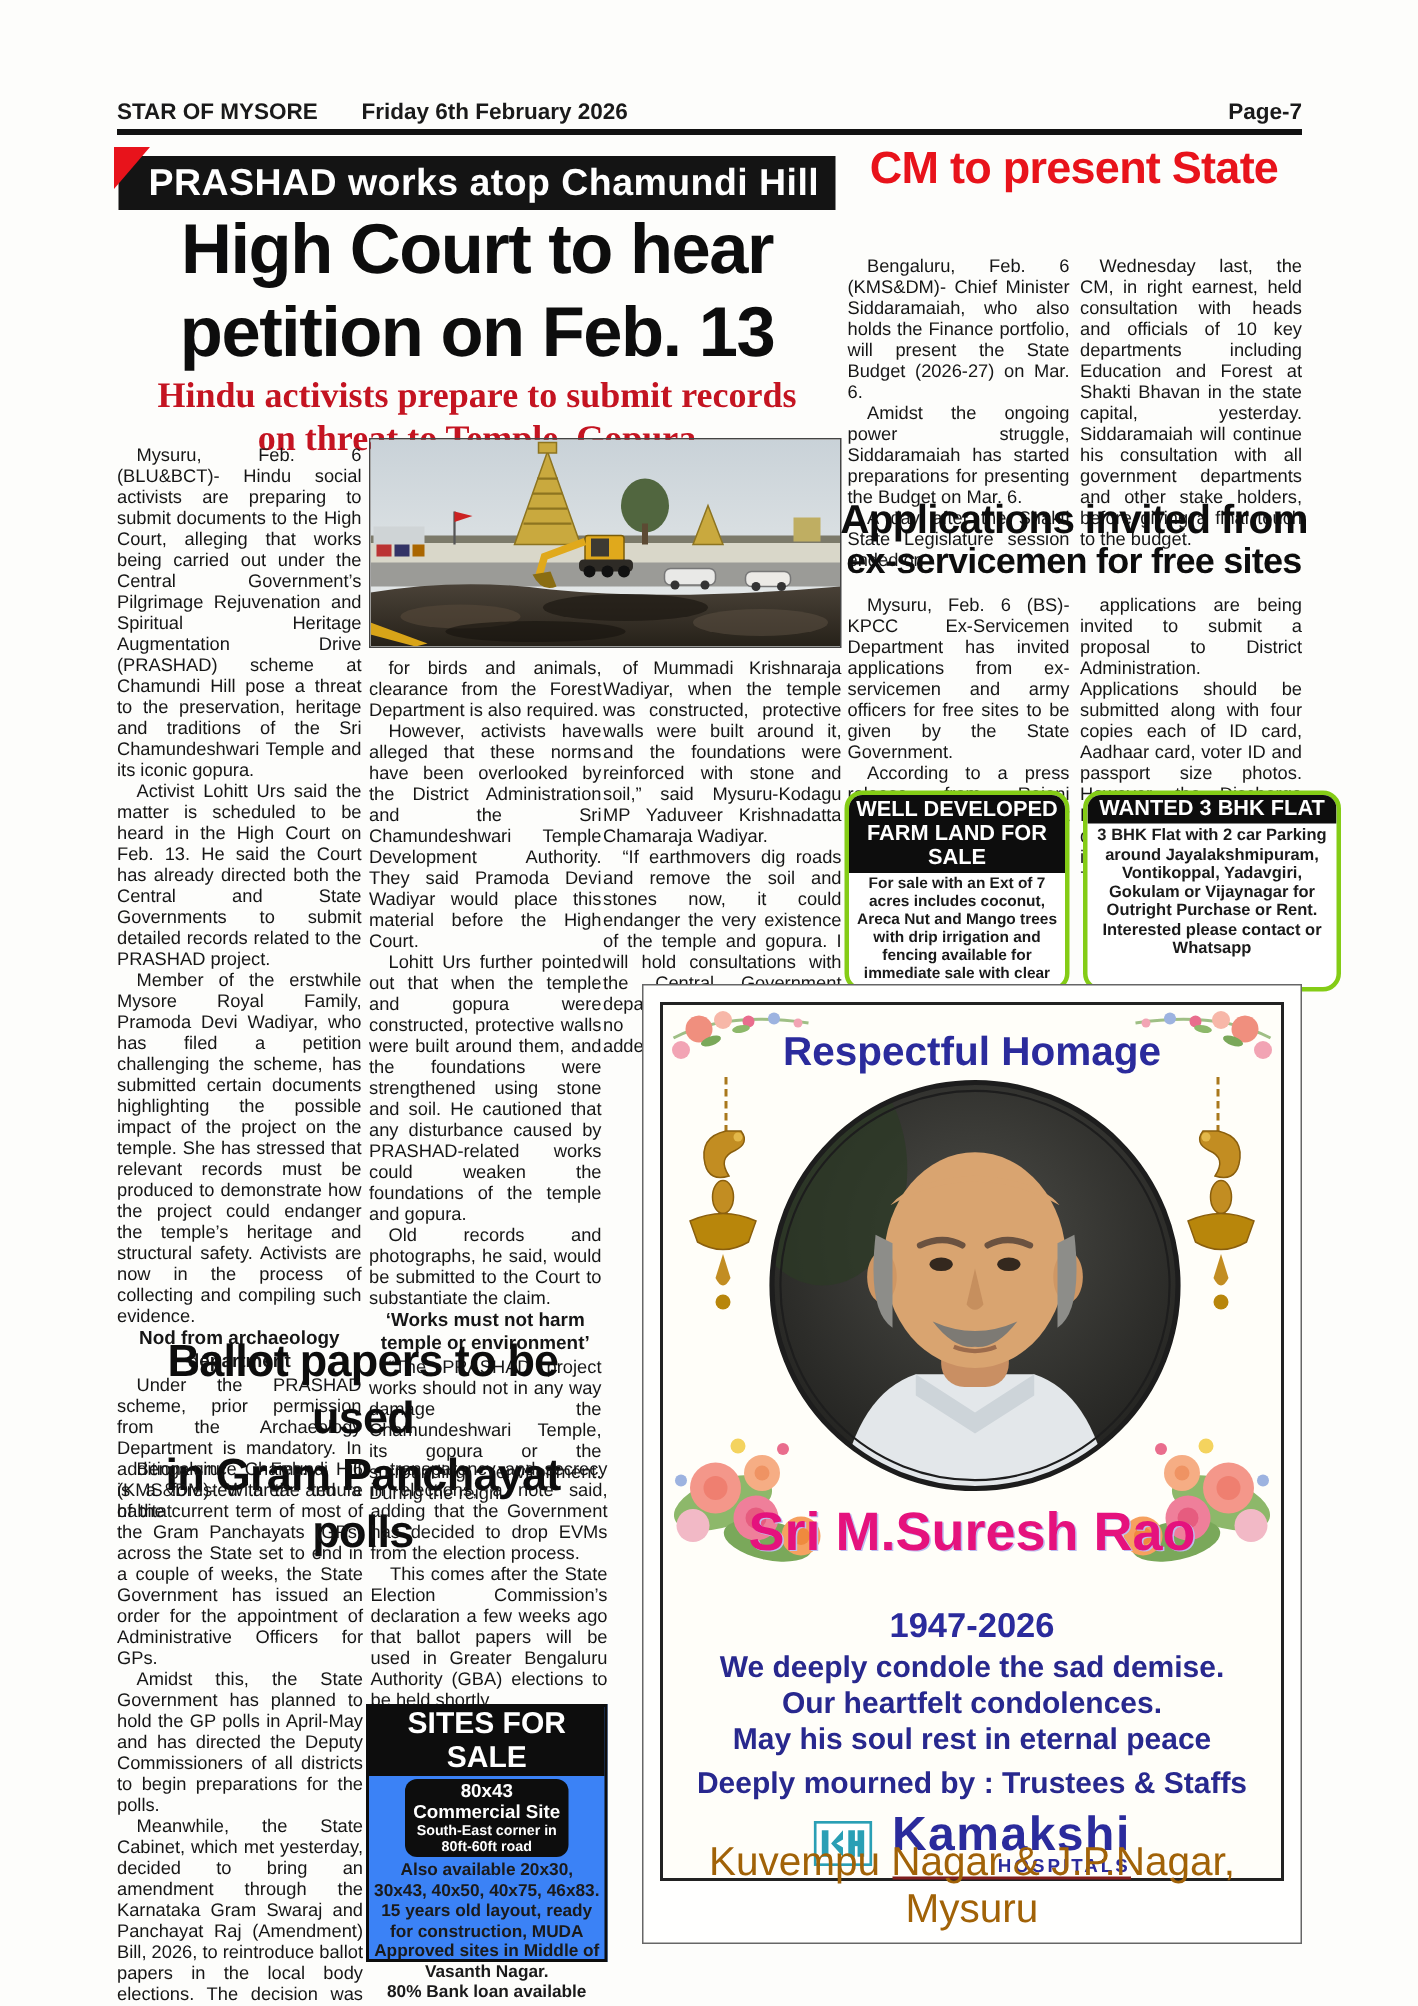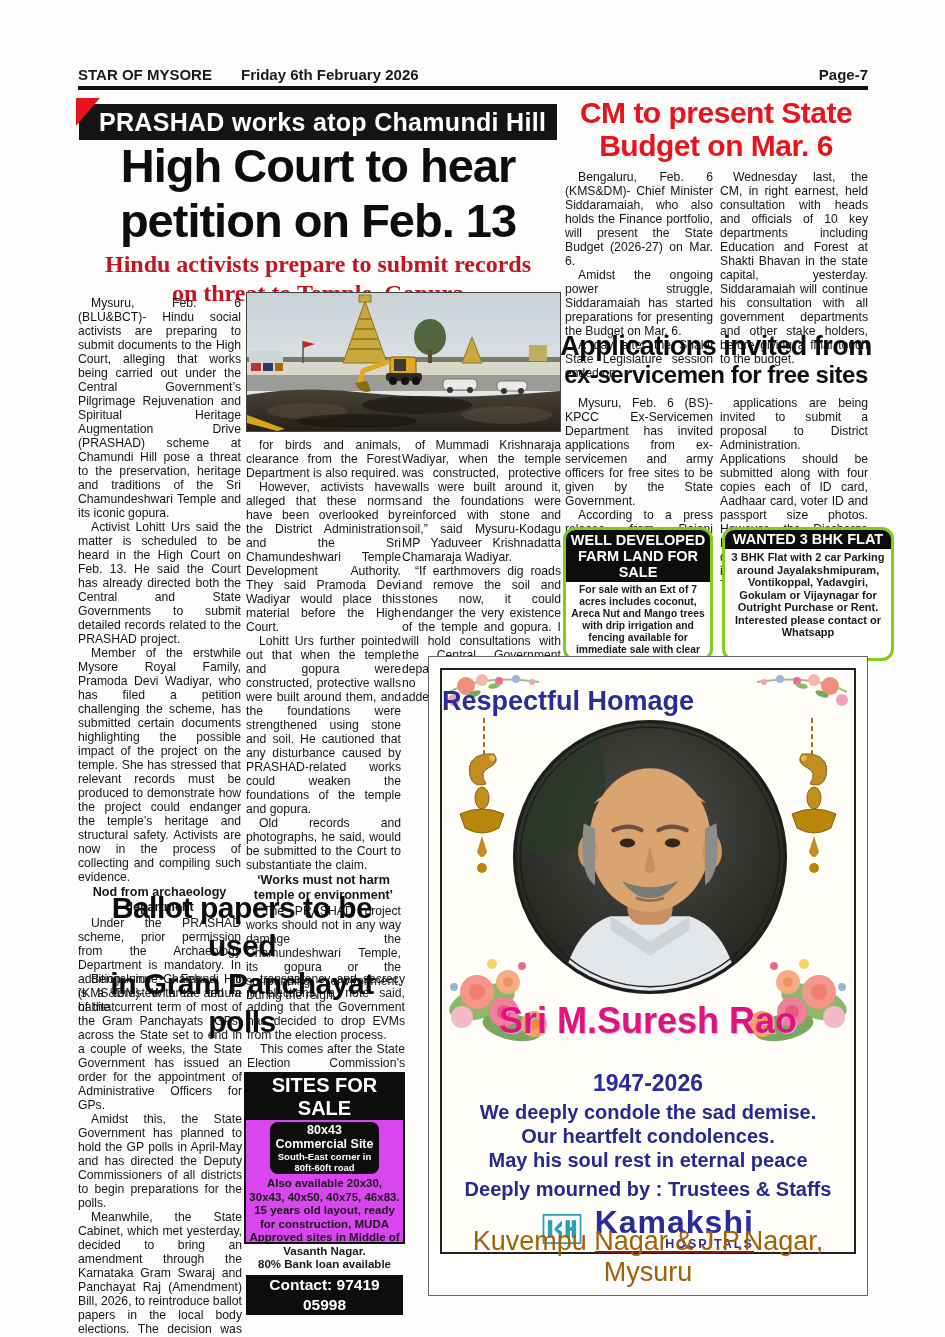--- a/index.html
+++ b/index.html
@@ -56,32 +56,32 @@
   .flat-ad .band{font-size:14.5px;line-height:17px;padding:1px 0}
   .flat-ad .bodytxt{font-weight:bold;font-size:11px;line-height:12.5px;padding:2px 3px}
 
   
   .ballot-headline{left:78px;top:889px;width:328px;text-align:center;font-weight:bold;
                    font-size:30px;line-height:38px;letter-spacing:-.5px;color:#0d0d0d}
   .ballot-colA{left:78px;top:972px;width:164px;height:350px}
   .ballot-colB{left:247px;top:972px;width:158px;height:120px}
 
   
-  .sites-ad{left:244px;top:1072px;width:161px;height:172px;border:2px solid #0d0d0d;background:#d946ef;text-align:center}
+  .sites-ad{left:244px;top:1136px;width:161px;height:172px;border:2px solid #0d0d0d;background:#3b82f6;text-align:center}
   .sites-ad .band{background:#0d0d0d;color:#fff;font-weight:bold;font-size:20px;line-height:23px}
   .sites-ad .innerbox{margin:2px 24px;background:#0d0d0d;color:#fff;border-radius:8px;padding:1px 2px}
   .sites-ad .innerbox .t1{font-weight:bold;font-size:12.5px;line-height:14px}
   .sites-ad .innerbox .t2{font-weight:bold;font-size:9.5px;line-height:11px}
   .sites-ad .bodytxt{font-weight:bold;font-size:11.5px;line-height:13.5px;padding:1px 2px}
   .sites-ad .contact{background:#0d0d0d;color:#fff;font-weight:bold;font-size:15.5px;line-height:20px;margin-top:2px}
 
   
   .obit-outer{left:428px;top:656px;width:440px;height:640px;border:1px solid #666;background:#fffffe}
   .obit-inner{position:absolute;left:11px;top:11px;width:416px;height:586px;border:2px solid #222;background:#fffef9}
-  .obit-title{position:absolute;left:0;top:16px;width:100%;text-align:left;
+  .obit-title{position:absolute;left:0;top:16px;width:100%;text-align:center;
               color:#2b2b9c;font-weight:bold;font-size:27px}
   .obit-portrait{position:absolute;left:67px;top:46px;width:282px;height:282px}
   .obit-name{position:absolute;left:0;top:330px;width:100%;text-align:center;
              color:#e5127d;font-weight:bold;font-size:36px;text-shadow:1px 1px 0 #bdbdf0}
   .obit-date{position:absolute;left:0;top:372px;width:100%;text-align:center;color:#2b2b9c;font-weight:bold;font-size:23px}
   .obit-years{position:absolute;left:0;top:400px;width:100%;text-align:center;color:#2b2b9c;font-weight:bold;font-size:23px}
   .obit-cond{position:absolute;left:0;top:430px;width:100%;text-align:center;color:#28288e;font-weight:bold;font-size:20px;line-height:24px}
   .obit-mourned{position:absolute;left:0;top:508px;width:100%;text-align:center;color:#28288e;font-weight:bold;font-size:20px}
   .obit-logo-row{position:absolute;left:0;top:534px;width:100%;height:40px;text-align:center}
   .obit-logo-row .k-icon{display:inline-block;vertical-align:middle;width:40px;height:30px;margin-right:8px}
@@ -215,21 +215,20 @@
 
 <div class="abs lead-col3 body-text">
   <div>
       <p>of Mummadi Krishnaraja Wadiyar, when the temple was constructed, protective walls were built around it, and the foundations were reinforced with stone and soil,” said Mysuru-Kodagu MP Yaduveer Krishnadatta Chamaraja Wadiyar.</p>
       <p>“If earthmovers dig roads and remove the soil and stones now, it could endanger the very existence of the temple and gopura. I will hold consultations with the Central Government departments to ensure that no harm is caused,” he added.</p>
     </div>
 </div>
 
 <div class="abs cm-headline">
   <div>CM to present State</div>
-  <div>Budget on Mar. 6</div>
 </div>
 <div class="abs cm-colA body-text">
     <p>Bengaluru, Feb. 6 (KMS&amp;DM)- Chief Minister Siddaramaiah, who also holds the Finance portfolio, will present the State Budget (2026-27) on Mar. 6.</p>
     <p>Amidst the ongoing power struggle, Siddaramaiah has started preparations for presenting the Budget on Mar. 6.</p>
     <p>A day after the Shakti State Legislature session ended on</p>
   </div>
 <div class="abs cm-colB body-text">
     <p>Wednesday last, the CM, in right earnest, held consultation with heads and officials of 10 key departments including Education and Forest at Shakti Bhavan in the state capital, yesterday. Siddaramaiah will continue his consultation with all government departments and other stake holders, before giving a final touch to the budget.</p>
   </div>
 

